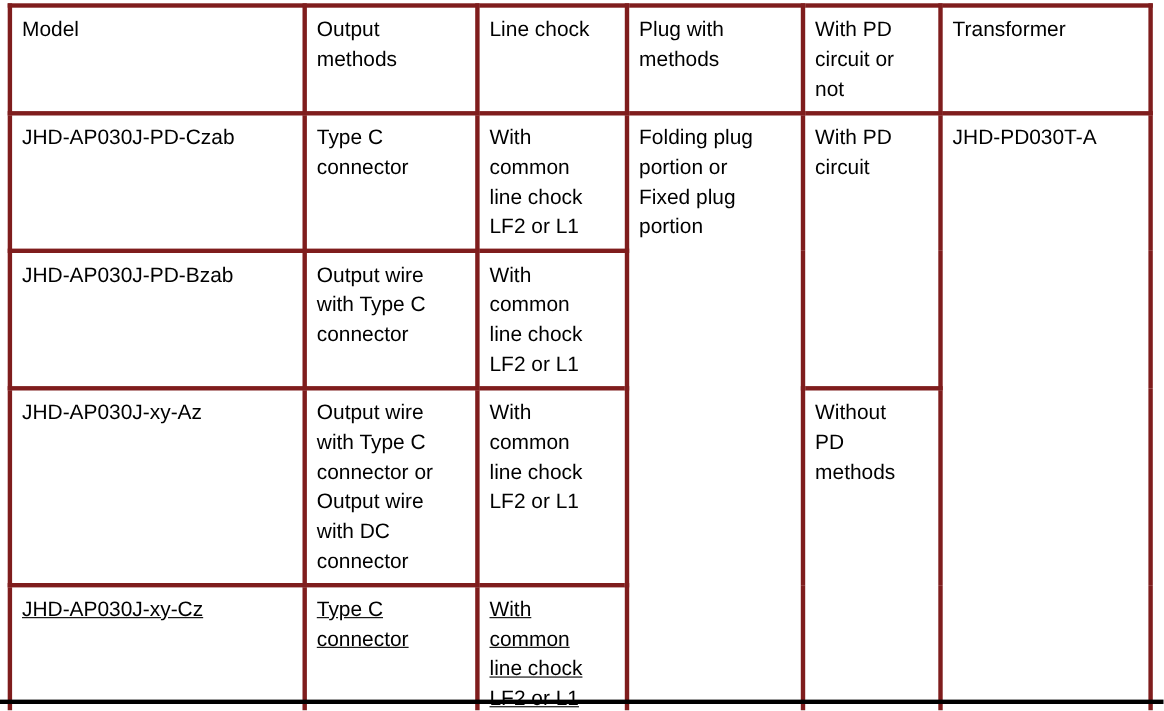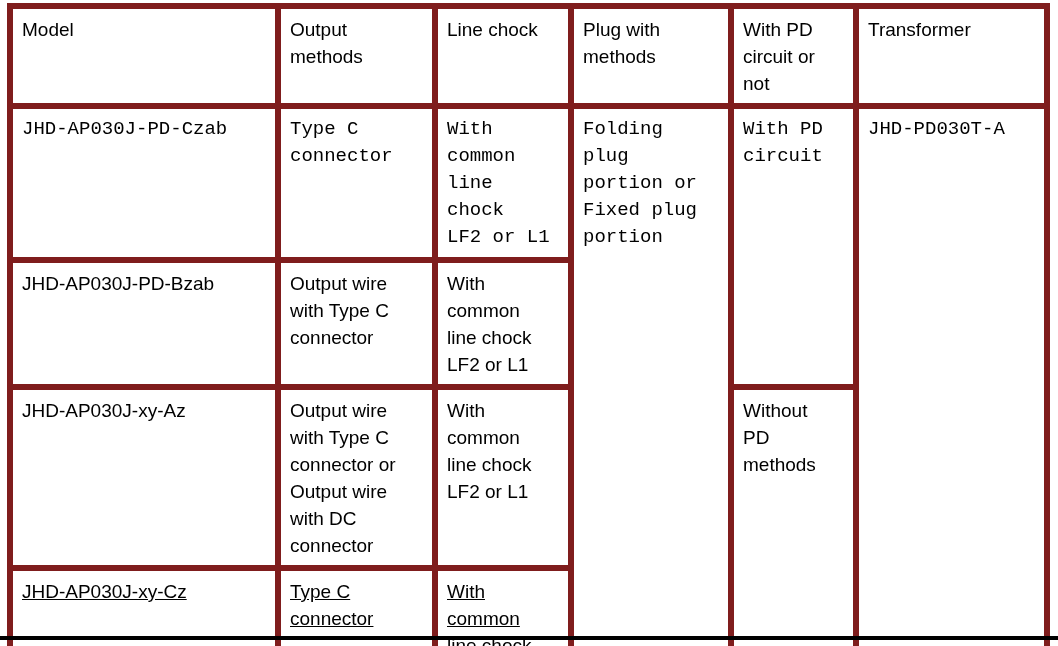--- a/index.html
+++ b/index.html
@@ -23,32 +23,32 @@
   table.spec-table {
     position: absolute;
     left: 7px;
     top: 3px;
     width: 1037px;
     border-collapse: collapse;
     table-layout: fixed;
   }
   table.spec-table th,
   table.spec-table td {
-    border: 6px solid #7f1d1d;
+    border: 4px solid #7f1d1d;
     vertical-align: top;
     text-align: left;
     font-size: 19px;
     line-height: 27px;
     font-weight: 400;
     padding: 7px 11px 6px 9px;
     white-space: pre-line;
     overflow: hidden;
   }
   tr.r-header { height: 95px; }
-  tr.r-1 { height: 124px; font-family: Liberation Mono, monospace; }
+  tr.r-1 { height: 124px; }
   tr.r-2 { height: 120px; }
   tr.r-3 { height: 173px; }
   tr.r-4 { height: 117px; text-decoration: underline; }
   .bottom-rule {
     position: absolute;
     left: 0;
     top: 636px;
     width: 1058px;
     height: 4px;
     background: #000000;

